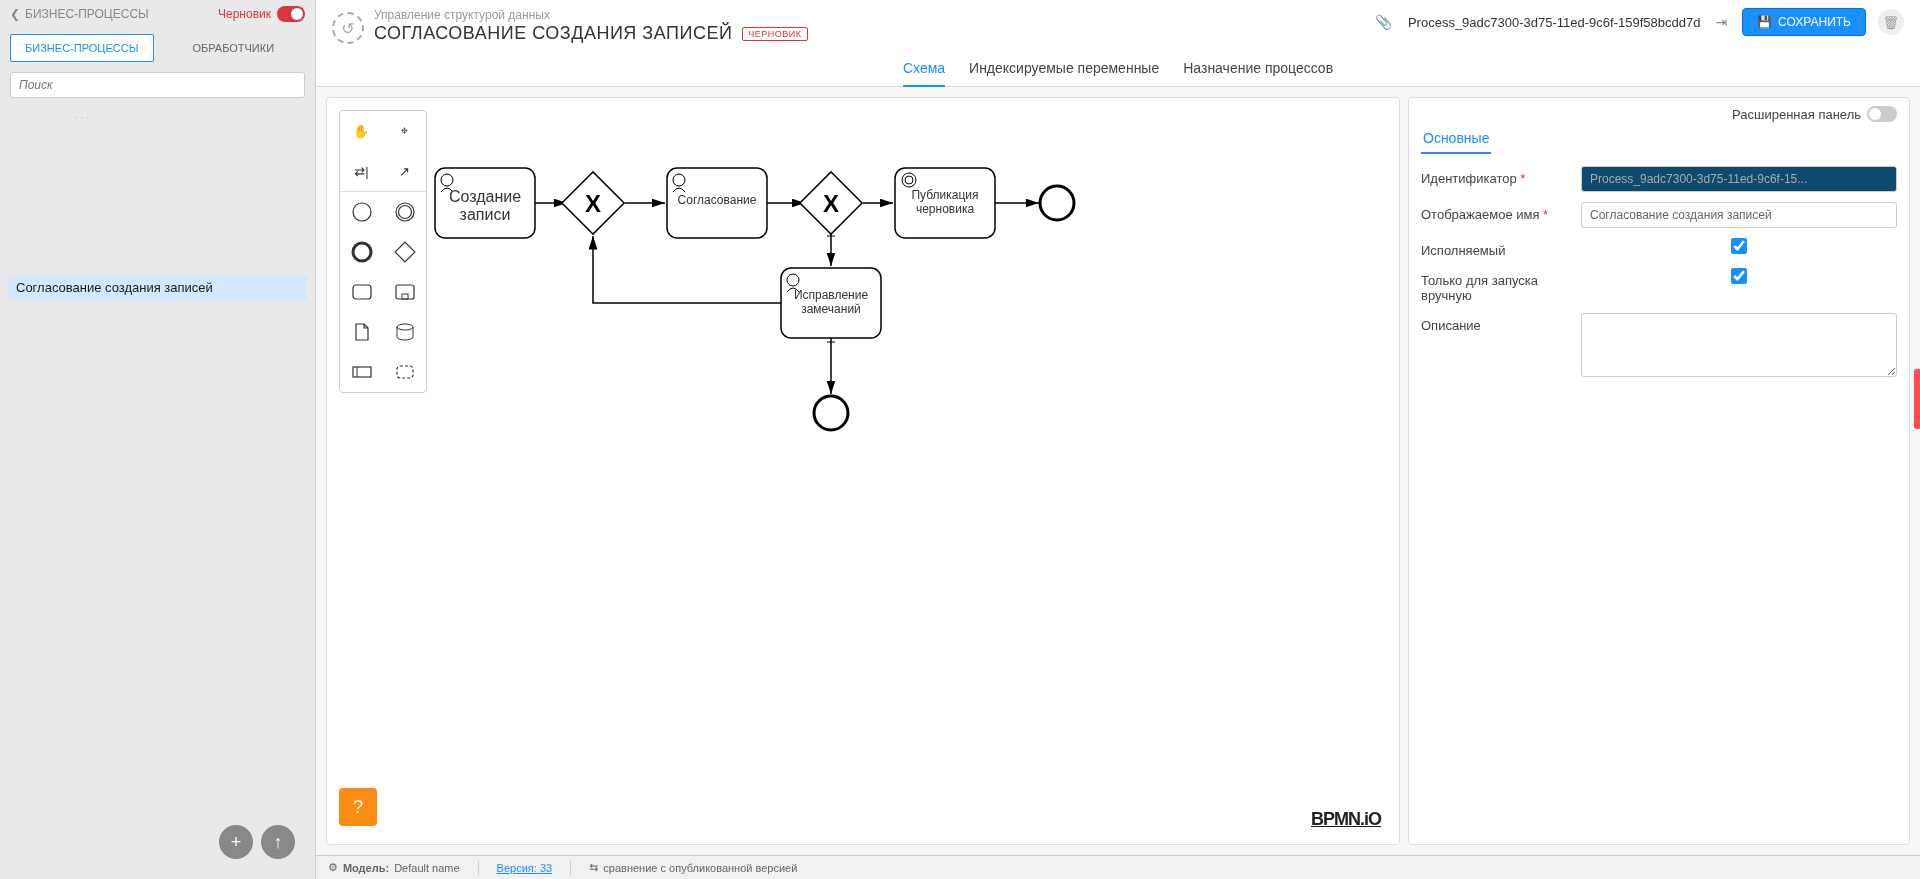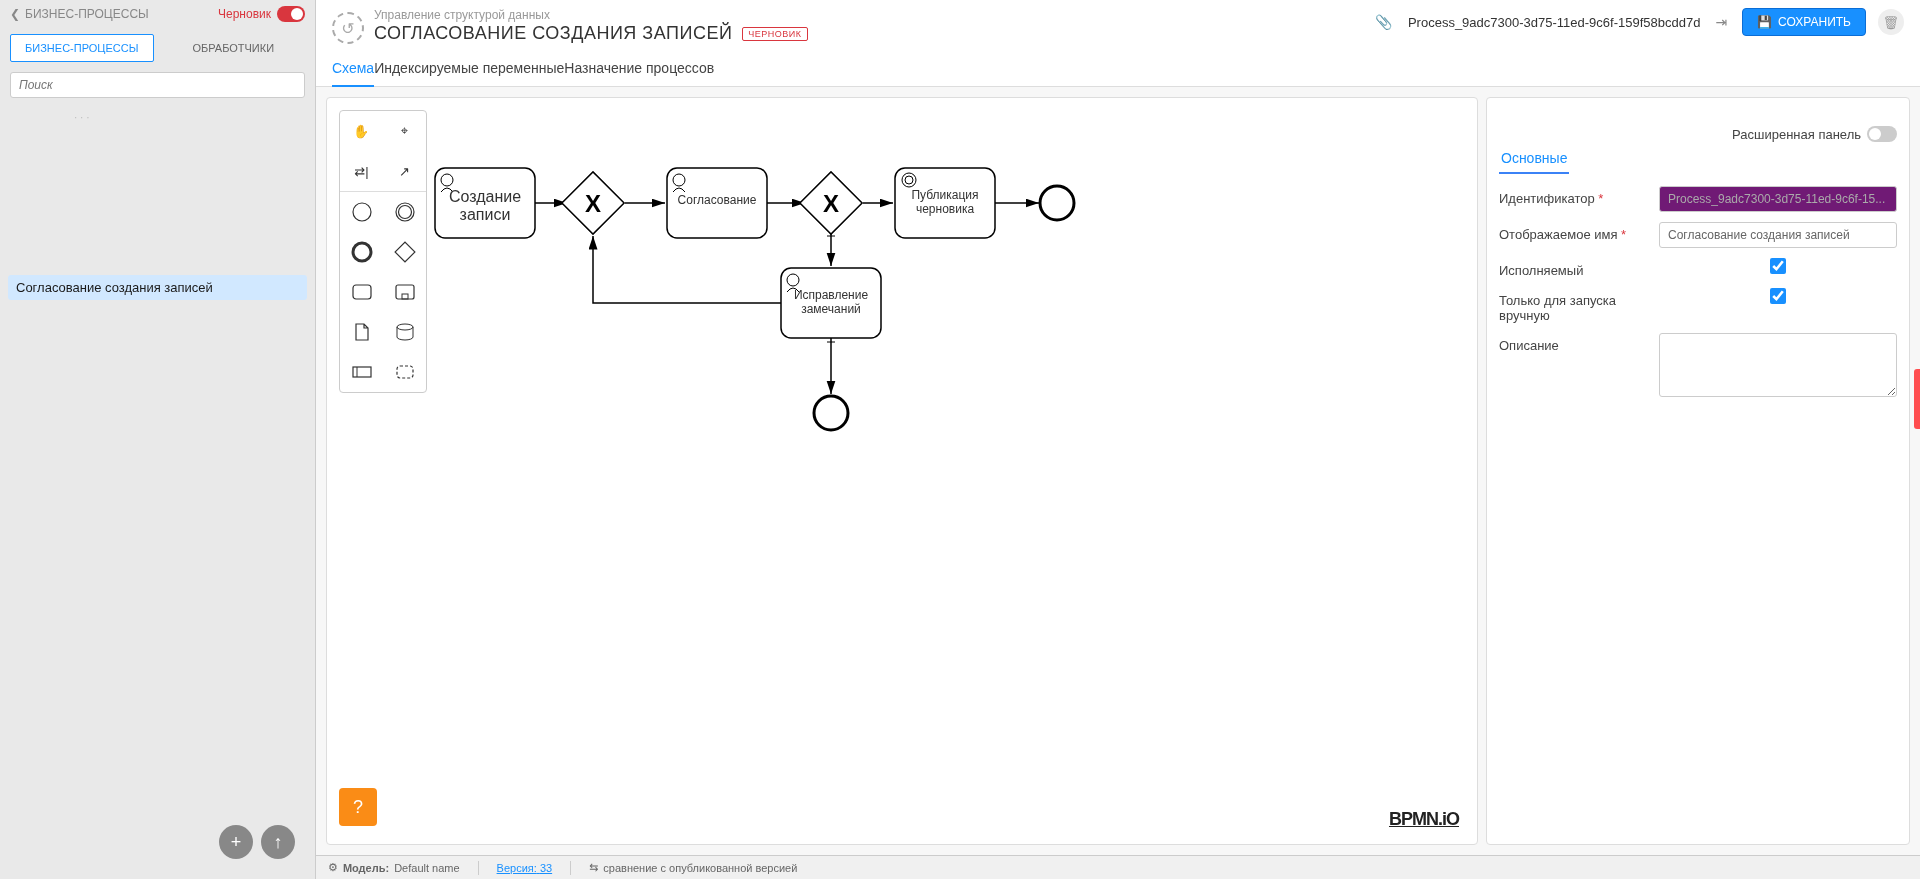--- a/index.html
+++ b/index.html
@@ -32,48 +32,48 @@
   .back-circle { width: 32px; height: 32px; border: 2px dashed #aaa; border-radius: 50%; display: flex; align-items: center; justify-content: center; color: #aaa; font-size: 16px; cursor: pointer; margin-top: 4px; }
   .title-block { flex: 1; }
   .breadcrumb { font-size: 12px; color: #999; }
   .page-title { font-size: 18px; font-weight: 400; color: #333; letter-spacing: 0.5px; margin-top: 1px; display: flex; align-items: center; gap: 10px; }
   .draft-badge { font-size: 9px; color: #d9363e; border: 1px solid #d9363e; padding: 1px 5px; border-radius: 2px; letter-spacing: 0.5px; }
   .header-actions { display: flex; align-items: center; gap: 12px; }
   .process-id { font-size: 13px; color: #333; }
   .icon-btn { color: #888; cursor: pointer; font-size: 14px; padding: 3px; }
   .save-btn { background: #1890ff; color: #fff; border: 1px solid #0b6dd6; border-radius: 4px; padding: 6px 14px; font-size: 12px; cursor: pointer; display: flex; align-items: center; gap: 6px; }
   .delete-circle { width: 26px; height: 26px; border-radius: 50%; background: #eee; display: flex; align-items: center; justify-content: center; cursor: pointer; color: #999; }
-  .main-tabs { display: flex; margin-top: 10px; }
+  .main-tabs { display: flex; gap: 24px; margin-top: 10px; justify-content: center; }
   .main-tab { padding: 6px 0 10px; font-size: 14px; color: #444; cursor: pointer; position: relative; }
   .main-tab.active { color: #1890ff; }
   .main-tab.active::after { content: ""; position: absolute; bottom: -1px; left: 0; right: 0; height: 2px; background: #1890ff; }
 
   
   .workspace { flex: 1; display: flex; gap: 8px; padding: 10px 10px 10px 10px; background: #f7f7f7; }
   .canvas { flex: 1; background: #fff; border: 1px solid #ddd; border-radius: 4px; position: relative; overflow: hidden; }
   .palette { position: absolute; top: 12px; left: 12px; width: 88px; border: 1px solid #ccc; border-radius: 4px; background: #fff; }
   .palette-row { display: flex; }
   .palette-cell { width: 44px; height: 40px; display: flex; align-items: center; justify-content: center; cursor: pointer; }
   .palette-divider { border-top: 1px solid #ddd; }
   .help-btn { position: absolute; bottom: 18px; left: 12px; width: 38px; height: 38px; background: #fa8c16; border-radius: 4px; display: flex; align-items: center; justify-content: center; color: #fff; font-size: 18px; cursor: pointer; }
   .bpmn-logo { position: absolute; bottom: 14px; right: 18px; font-size: 18px; font-weight: 900; letter-spacing: -1px; color: #222; text-decoration: underline; }
   .diagram { position: absolute; top: 0; left: 0; width: 100%; height: 100%; }
 
   
-  .props { width: 424px; background: #fff; border: 1px solid #ddd; border-radius: 4px; padding: 28px 12px; position: relative; }
+  .props { width: 502px; background: #fff; border: 1px solid #ddd; border-radius: 4px; padding: 8px 12px; position: relative; }
   .props-top { display: flex; justify-content: flex-end; align-items: center; gap: 6px; font-size: 13px; color: #444; margin-bottom: 4px; }
   .toggle-grey { width: 30px; height: 16px; background: #ccc; border-radius: 10px; position: relative; cursor: pointer; }
   .toggle-grey .toggle-knob { left: 2px; right: auto; }
   .props-tab { color: #1890ff; border-bottom: 2px solid #3b82f6; display: inline-block; padding: 4px 2px 6px; margin-bottom: 12px; font-size: 14px; }
   .field { display: flex; align-items: flex-start; margin-bottom: 10px; }
   .field-label { width: 160px; font-size: 13px; color: #444; padding-top: 5px; }
   .required { color: #d9363e; }
   .field-input { flex: 1; }
   .field-input input, .field-input textarea { width: 100%; padding: 5px 8px; border: 1px solid #ccc; border-radius: 3px; font-size: 12px; color: #666; }
-  .field-input input[readonly] { background: #701a75; color: #aaa; }
+  .field-input input[readonly] { background: #0c4a6e; color: #aaa; }
   .field-input textarea { height: 64px; resize: both; }
   .cb { width: 16px; height: 16px; accent-color: #1890ff; }
 
   
   .statusbar { height: 24px; background: #f0f0f0; border-top: 1px solid #ccc; display: flex; align-items: center; padding: 0 12px; font-size: 11px; color: #666; gap: 18px; }
   .statusbar .sep { height: 14px; width: 1px; background: #ccc; }
   .statusbar a { color: #1890ff; text-decoration: underline; cursor: pointer; }
   .status-item { display: flex; align-items: center; gap: 5px; }
 
   .red-handle { position: absolute; right: 0; top: 42%; width: 6px; height: 60px; background: #ff4d4f; border-radius: 3px 0 0 3px; }

